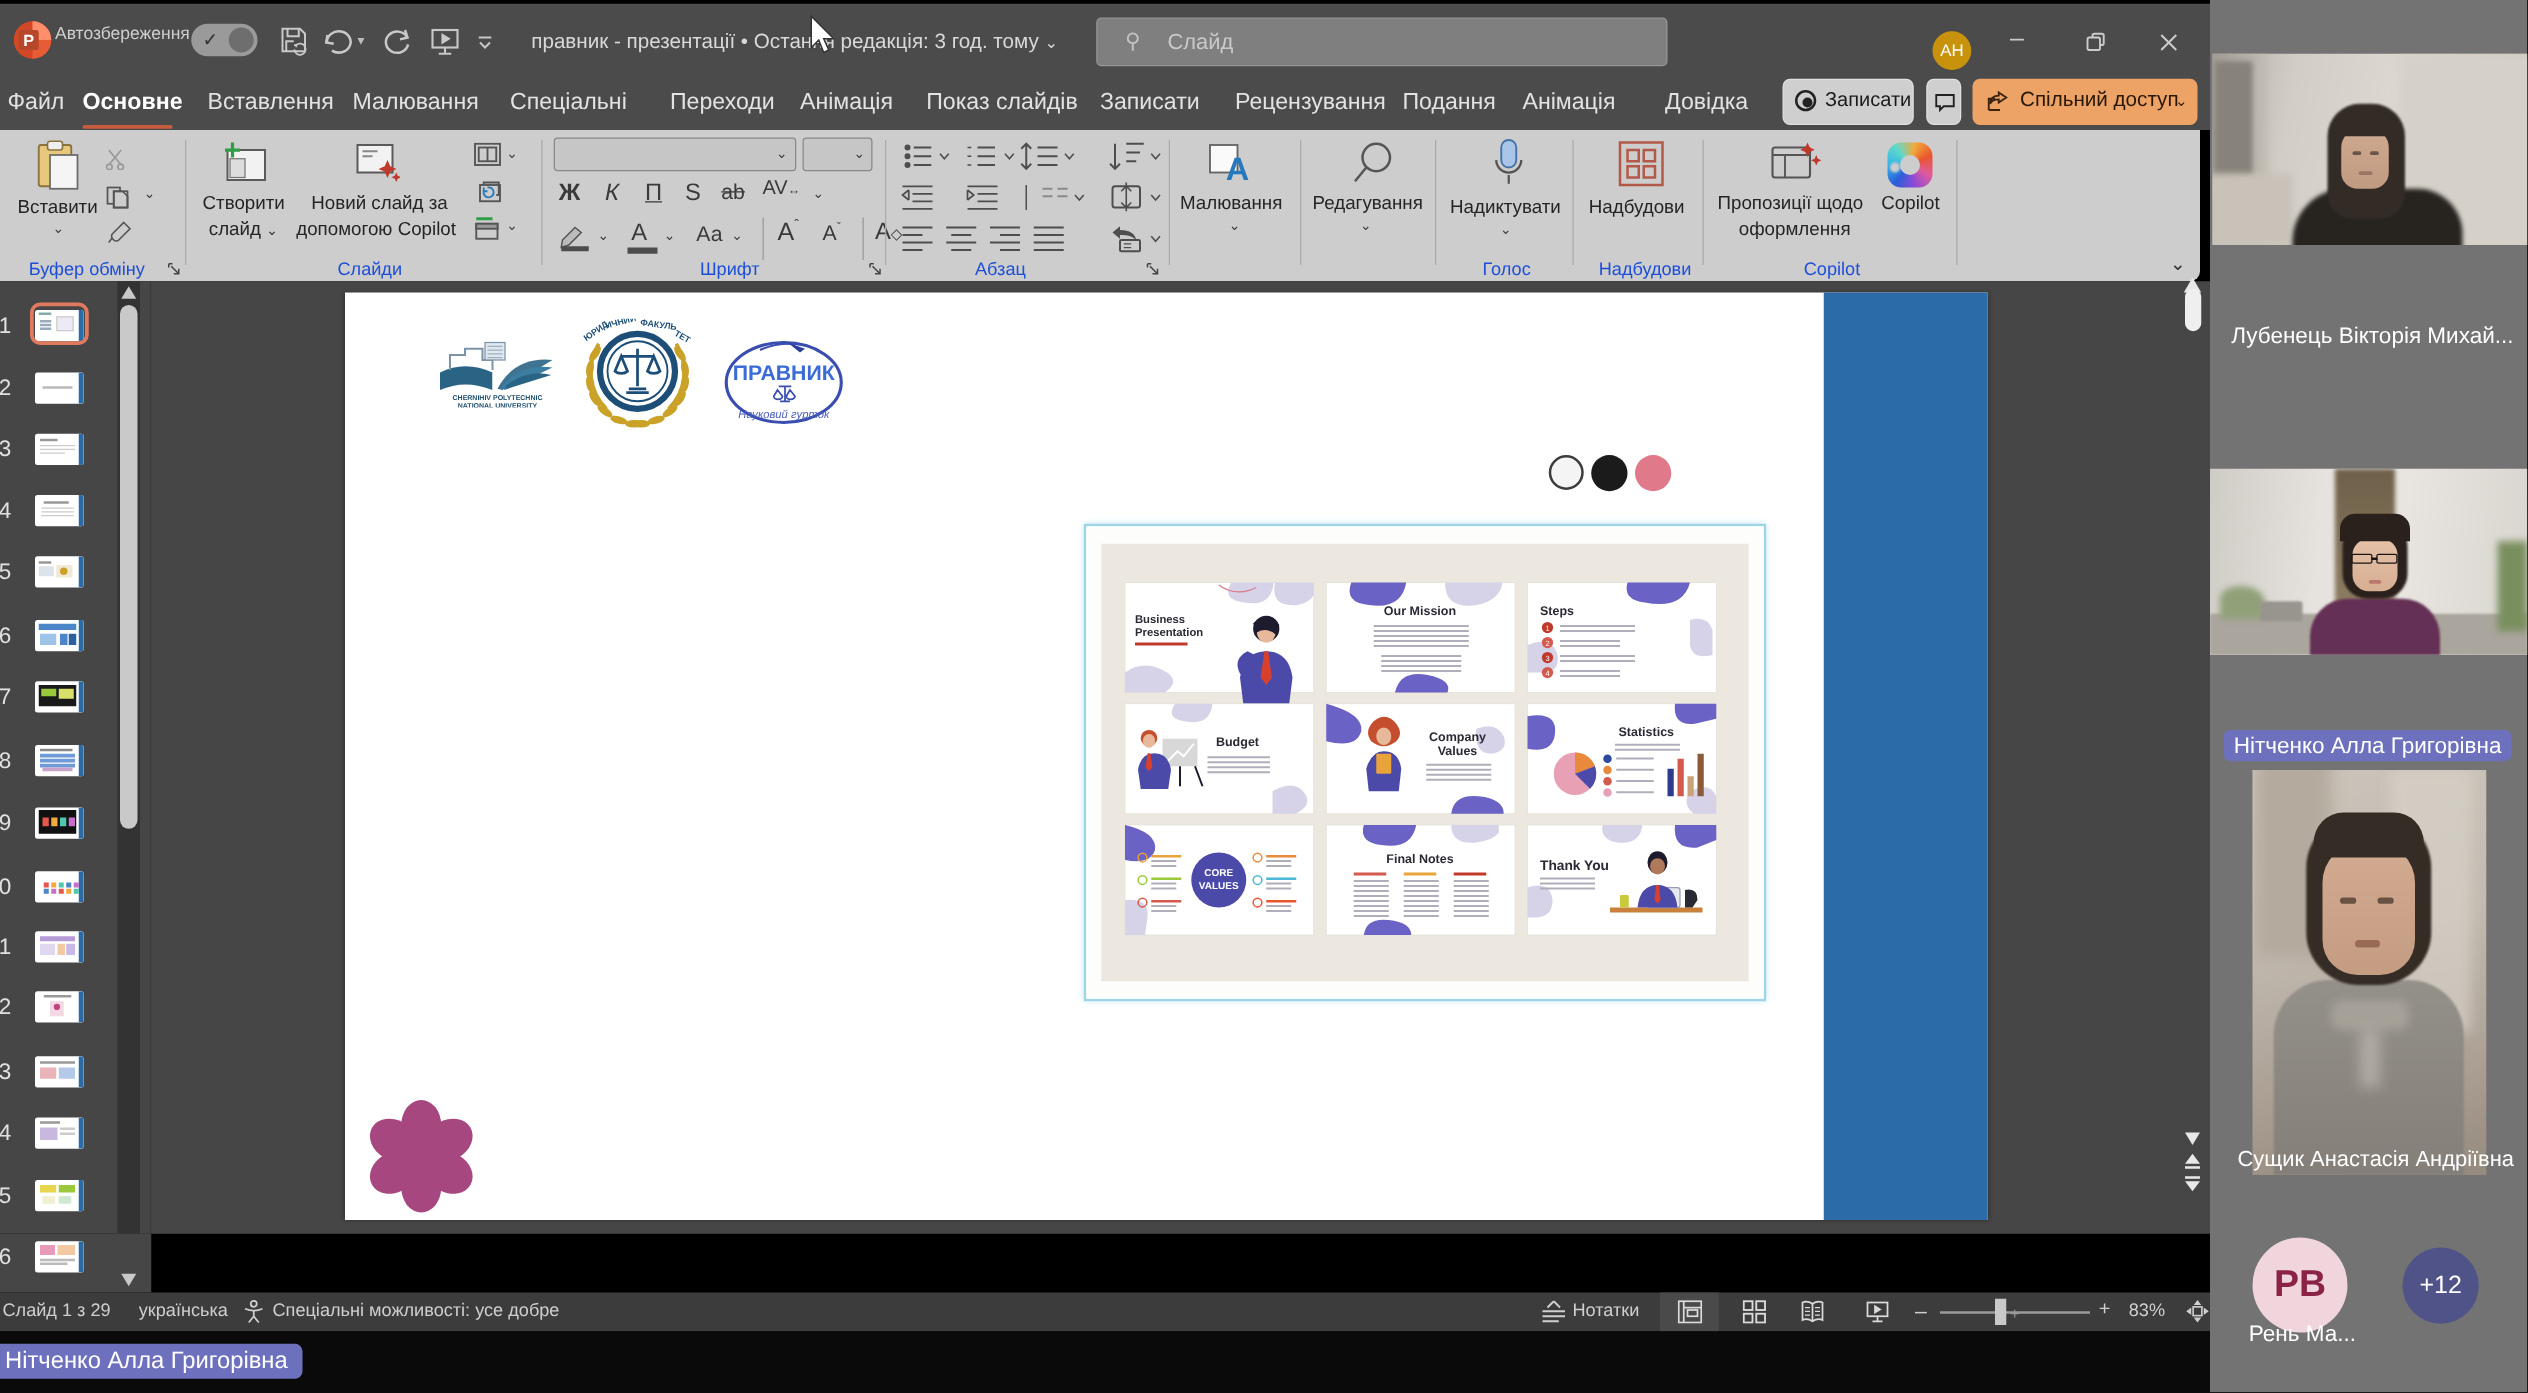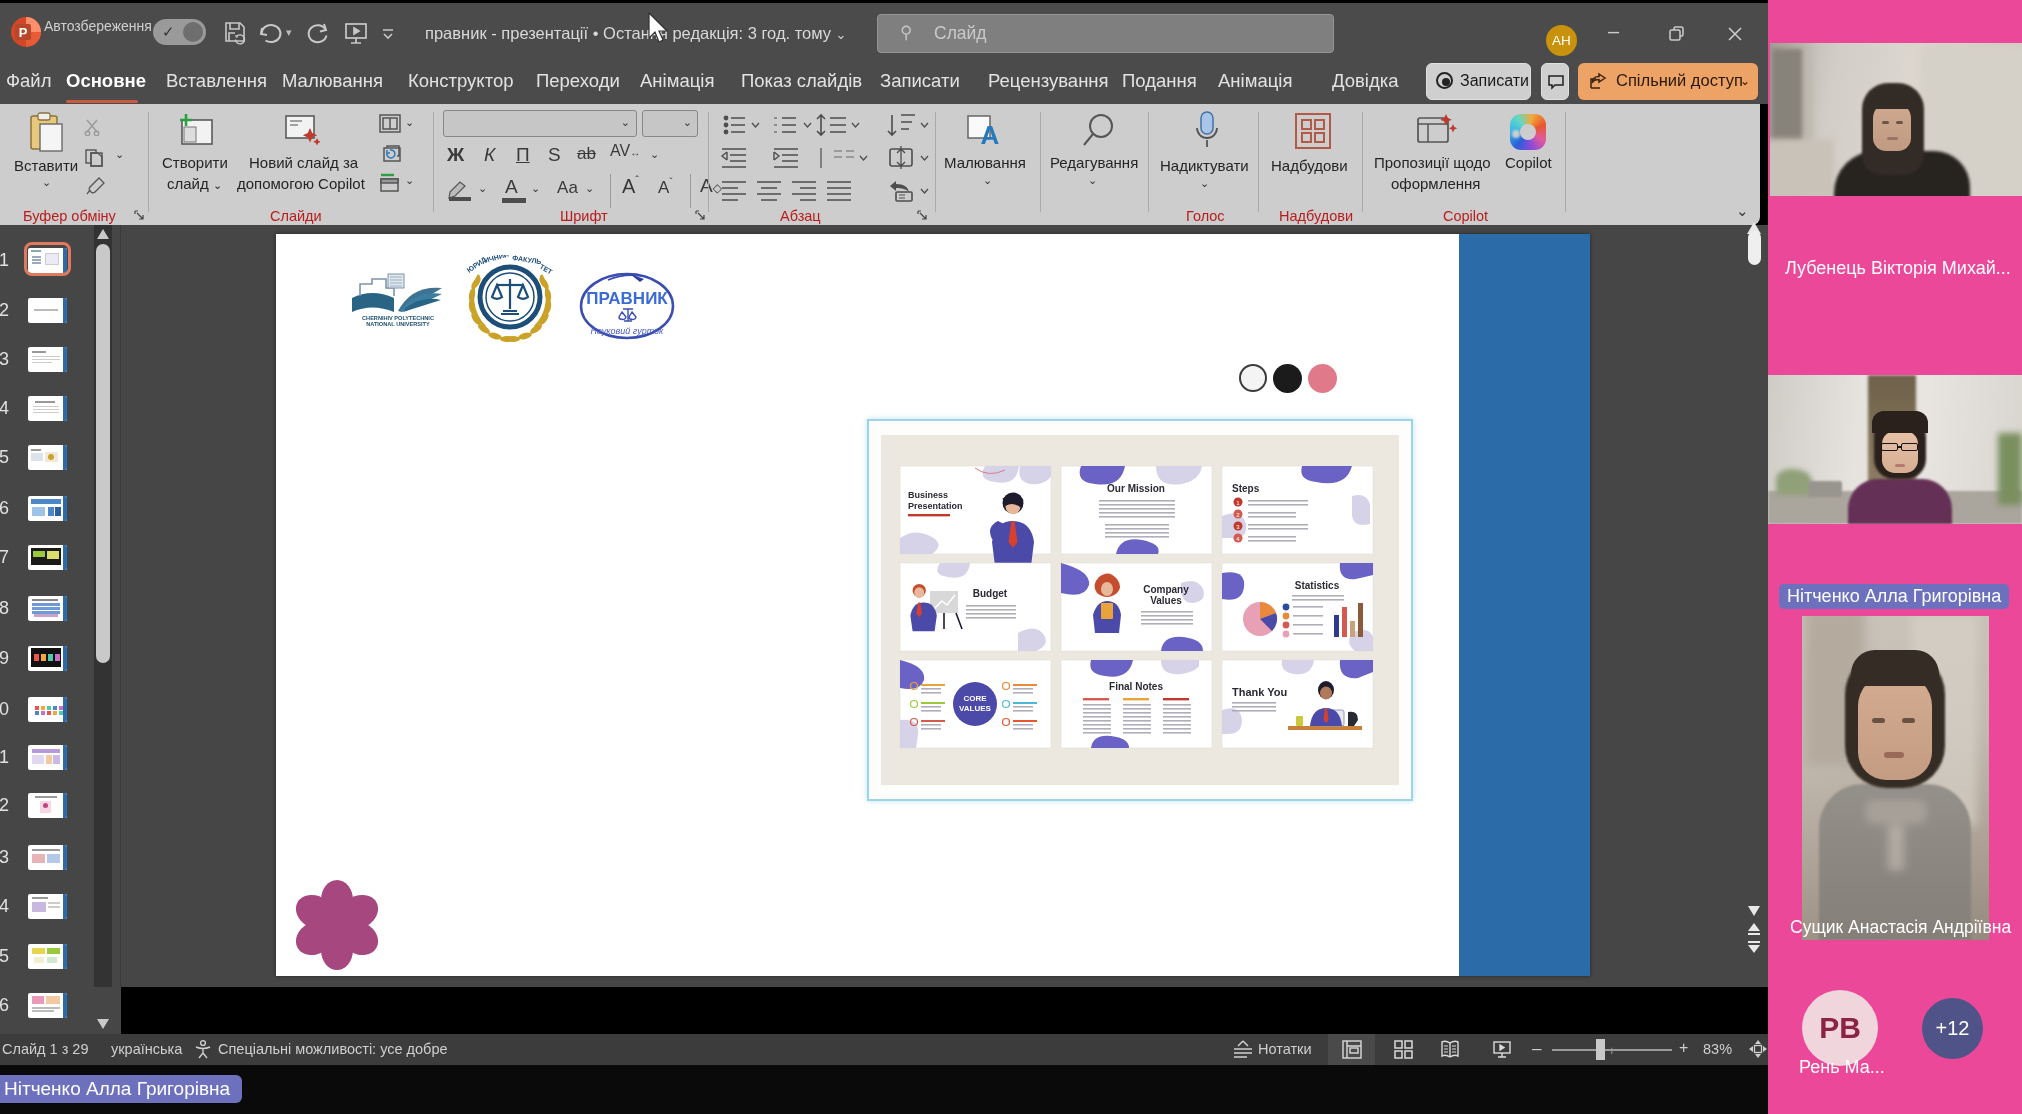--- a/index.html
+++ b/index.html
@@ -6,37 +6,37 @@
 *{box-sizing:border-box;font-family:"Liberation Sans",sans-serif;}
 #stage{position:relative;width:2022px;height:1114px;overflow:hidden;background:#000;}
 .abs{position:absolute;}
 
 #titlebar{left:0;top:3px;width:1768px;height:57px;background:#4b4b4b;}
 #tabrow{left:0;top:60px;width:1768px;height:44px;background:#4b4b4b;}
 .tab{position:absolute;top:10px;font-size:18.5px;color:#e2e2e2;white-space:nowrap;}
 
 #ribbon{left:0;top:104px;width:1760px;height:121px;background:#cdcdcd;border-radius:0 0 8px 0;}
 .gsep{position:absolute;top:8px;width:1px;height:100px;background:#aaaaaa;}
-.glabel{position:absolute;top:104px;font-size:14.5px;color:#b91c1c;white-space:nowrap;}
+.glabel{position:absolute;top:104px;font-size:14.5px;color:#1d4ed8;white-space:nowrap;}
 .btxt{position:absolute;font-size:15px;color:#252525;white-space:nowrap;}
 .chev{position:absolute;font-size:11px;color:#333;}
 
 #canvas{left:0;top:225px;width:1768px;height:762px;background:#464646;}
 #slide{position:absolute;left:276px;top:9px;width:1314px;height:742px;background:#fff;box-shadow:0 0 4px rgba(0,0,0,.45);}
 #bluebar{position:absolute;left:1183px;top:0;width:131px;height:742px;background:#2b6ba7;}
 #stitle{position:absolute;left:305px;top:311px;width:560px;text-align:center;font-family:"Liberation Serif",serif;font-weight:bold;font-size:47px;line-height:50px;color:#1e5a73;}
 
 .thumb{position:absolute;left:28px;width:39px;height:25px;background:#fff;border-radius:2px;overflow:hidden;}
 .thumb .bb{position:absolute;right:0;top:0;width:4px;height:100%;background:#2b6ba7;}
 .tnum{position:absolute;left:-14px;width:23px;text-align:right;font-size:18px;color:#e0e0e0;}
 
 #notes{left:121px;top:987px;width:1647px;height:47px;background:#434343;border-top:1px solid #5a5a5a;color:#d6d6d6;font-size:17px;}
 #status{left:0;top:1034px;width:1768px;height:31px;background:#3c3c3c;color:#cfcfcf;font-size:14.5px;}
 
-#sidebar{left:1768px;top:0;width:254px;height:1114px;background:#ec4899;}
+#sidebar{left:1768px;top:0;width:254px;height:1114px;background:#737373;}
 .vname{position:absolute;color:#fff;font-size:18px;white-space:nowrap;}
 .badge{position:absolute;background:#6d71bd;color:#fff;font-size:18px;white-space:nowrap;}
 </style>
 </head>
 <body>
 <div id="stage">
   <div class="abs" id="titlebar">
 
     <svg class="abs" style="left:9px;top:12px" width="34" height="34" viewBox="0 0 34 34">
       <circle cx="17" cy="17" r="15" fill="#d24726"></circle>
@@ -97,21 +97,21 @@
     <svg class="abs" style="left:1727px;top:23px" width="16" height="16" viewBox="0 0 16 16" stroke="#ccc" stroke-width="1.6">
       <path d="M2 2 l12 12 M14 2 l-12 12"></path>
     </svg>
   </div>
   <div class="abs" id="tabrow">
     <span class="tab" style="left:6px">Файл</span>
     <span class="tab" style="left:66px;color:#fff;font-weight:bold">Основне</span>
     <div class="abs" style="left:66px;top:40px;width:72px;height:3px;background:#c75b40;border-radius:2px"></div>
     <span class="tab" style="left:166px">Вставлення</span>
     <span class="tab" style="left:282px">Малювання</span>
-    <span class="tab" style="left:408px">Конструктор</span>
+    <span class="tab" style="left:408px">Спеціальні</span>
     <span class="tab" style="left:536px">Переходи</span>
     <span class="tab" style="left:640px">Анімація</span>
     <span class="tab" style="left:741px">Показ слайдів</span>
     <span class="tab" style="left:880px">Записати</span>
     <span class="tab" style="left:988px">Рецензування</span>
     <span class="tab" style="left:1122px">Подання</span>
     <span class="tab" style="left:1218px">Анімація</span>
     <span class="tab" style="left:1332px">Довідка</span>
 
     <div class="abs" style="left:1426px;top:3px;width:105px;height:37px;background:#cfcfcf;border-radius:6px;border:1px solid #e0e0e0">

